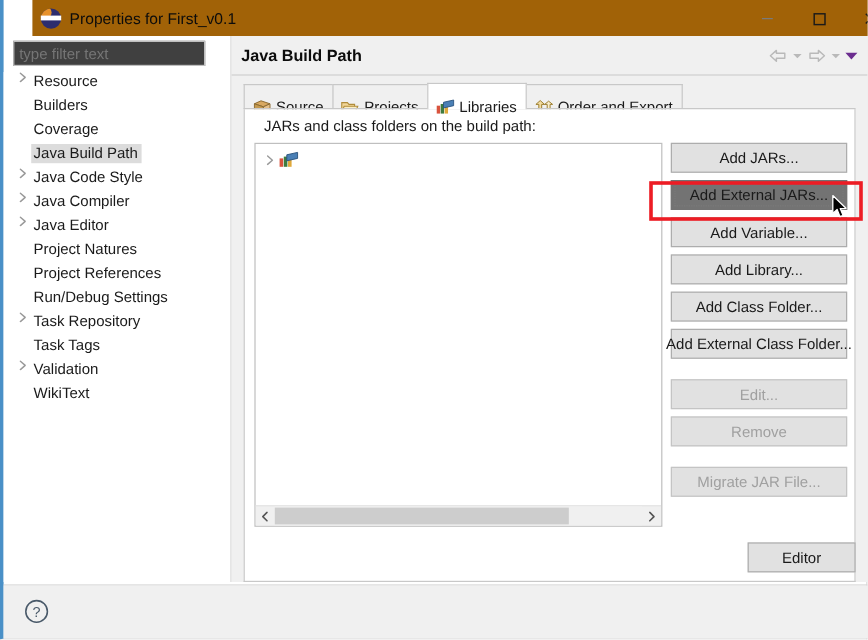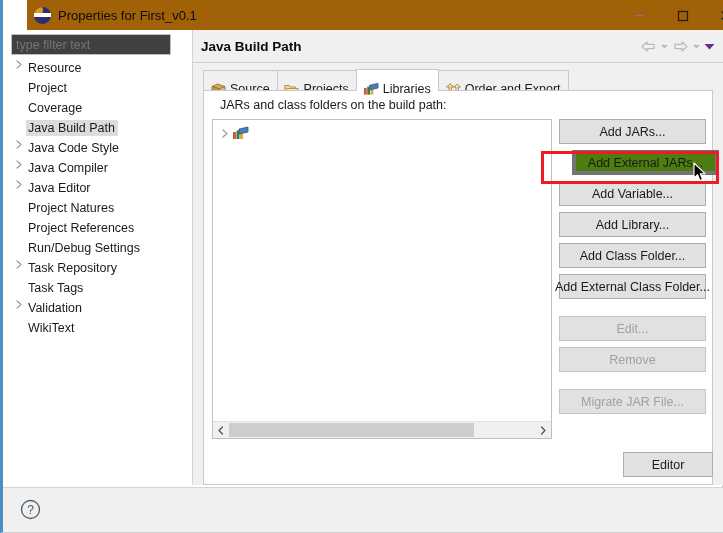--- a/index.html
+++ b/index.html
@@ -328,25 +328,24 @@
     margin-bottom: 6px;
     white-space: nowrap;
     padding: 0;
   }
   .btn.disabled {
     color: #a0a0a0;
     border-color: #c4c4c4;
     background: #e1e1e1;
   }
   .btn.focused {
-    background: #4d7c0f;
-    border: 4px solid #737373;
+    background: #737373;
+    border: 1px solid #737373;
     outline: 1px dotted #7a7a7a;
     outline-offset: -4px;
-    margin-left: 13px;
   }
   .btn-gap { height: 11px; }
 
   
   #annot-rect {
     position: absolute;
     left: 538px; top: 151px;
     width: 178px; height: 33px;
     box-sizing: border-box;
     border: 3px solid #ed1c24;
@@ -439,21 +438,21 @@
       <div class="tree-item">
         <span class="tw">
           <svg width="8" height="9" viewBox="0 0 8 9">
             <path d="M2 1 L6 4.5 L2 8" fill="none" stroke="#9a9a9a" stroke-width="1.2" stroke-linecap="round" stroke-linejoin="round"></path>
           </svg>
         </span>
         <span class="tree-label">Resource</span>
       </div>
       <div class="tree-item">
         <span class="tw"></span>
-        <span class="tree-label">Project</span>
+        <span class="tree-label">Builders</span>
       </div>
       <div class="tree-item">
         <span class="tw"></span>
         <span class="tree-label">Coverage</span>
       </div>
       <div class="tree-item selected">
         <span class="tw"></span>
         <span class="tree-label">Java Build Path</span>
       </div>
       <div class="tree-item">

